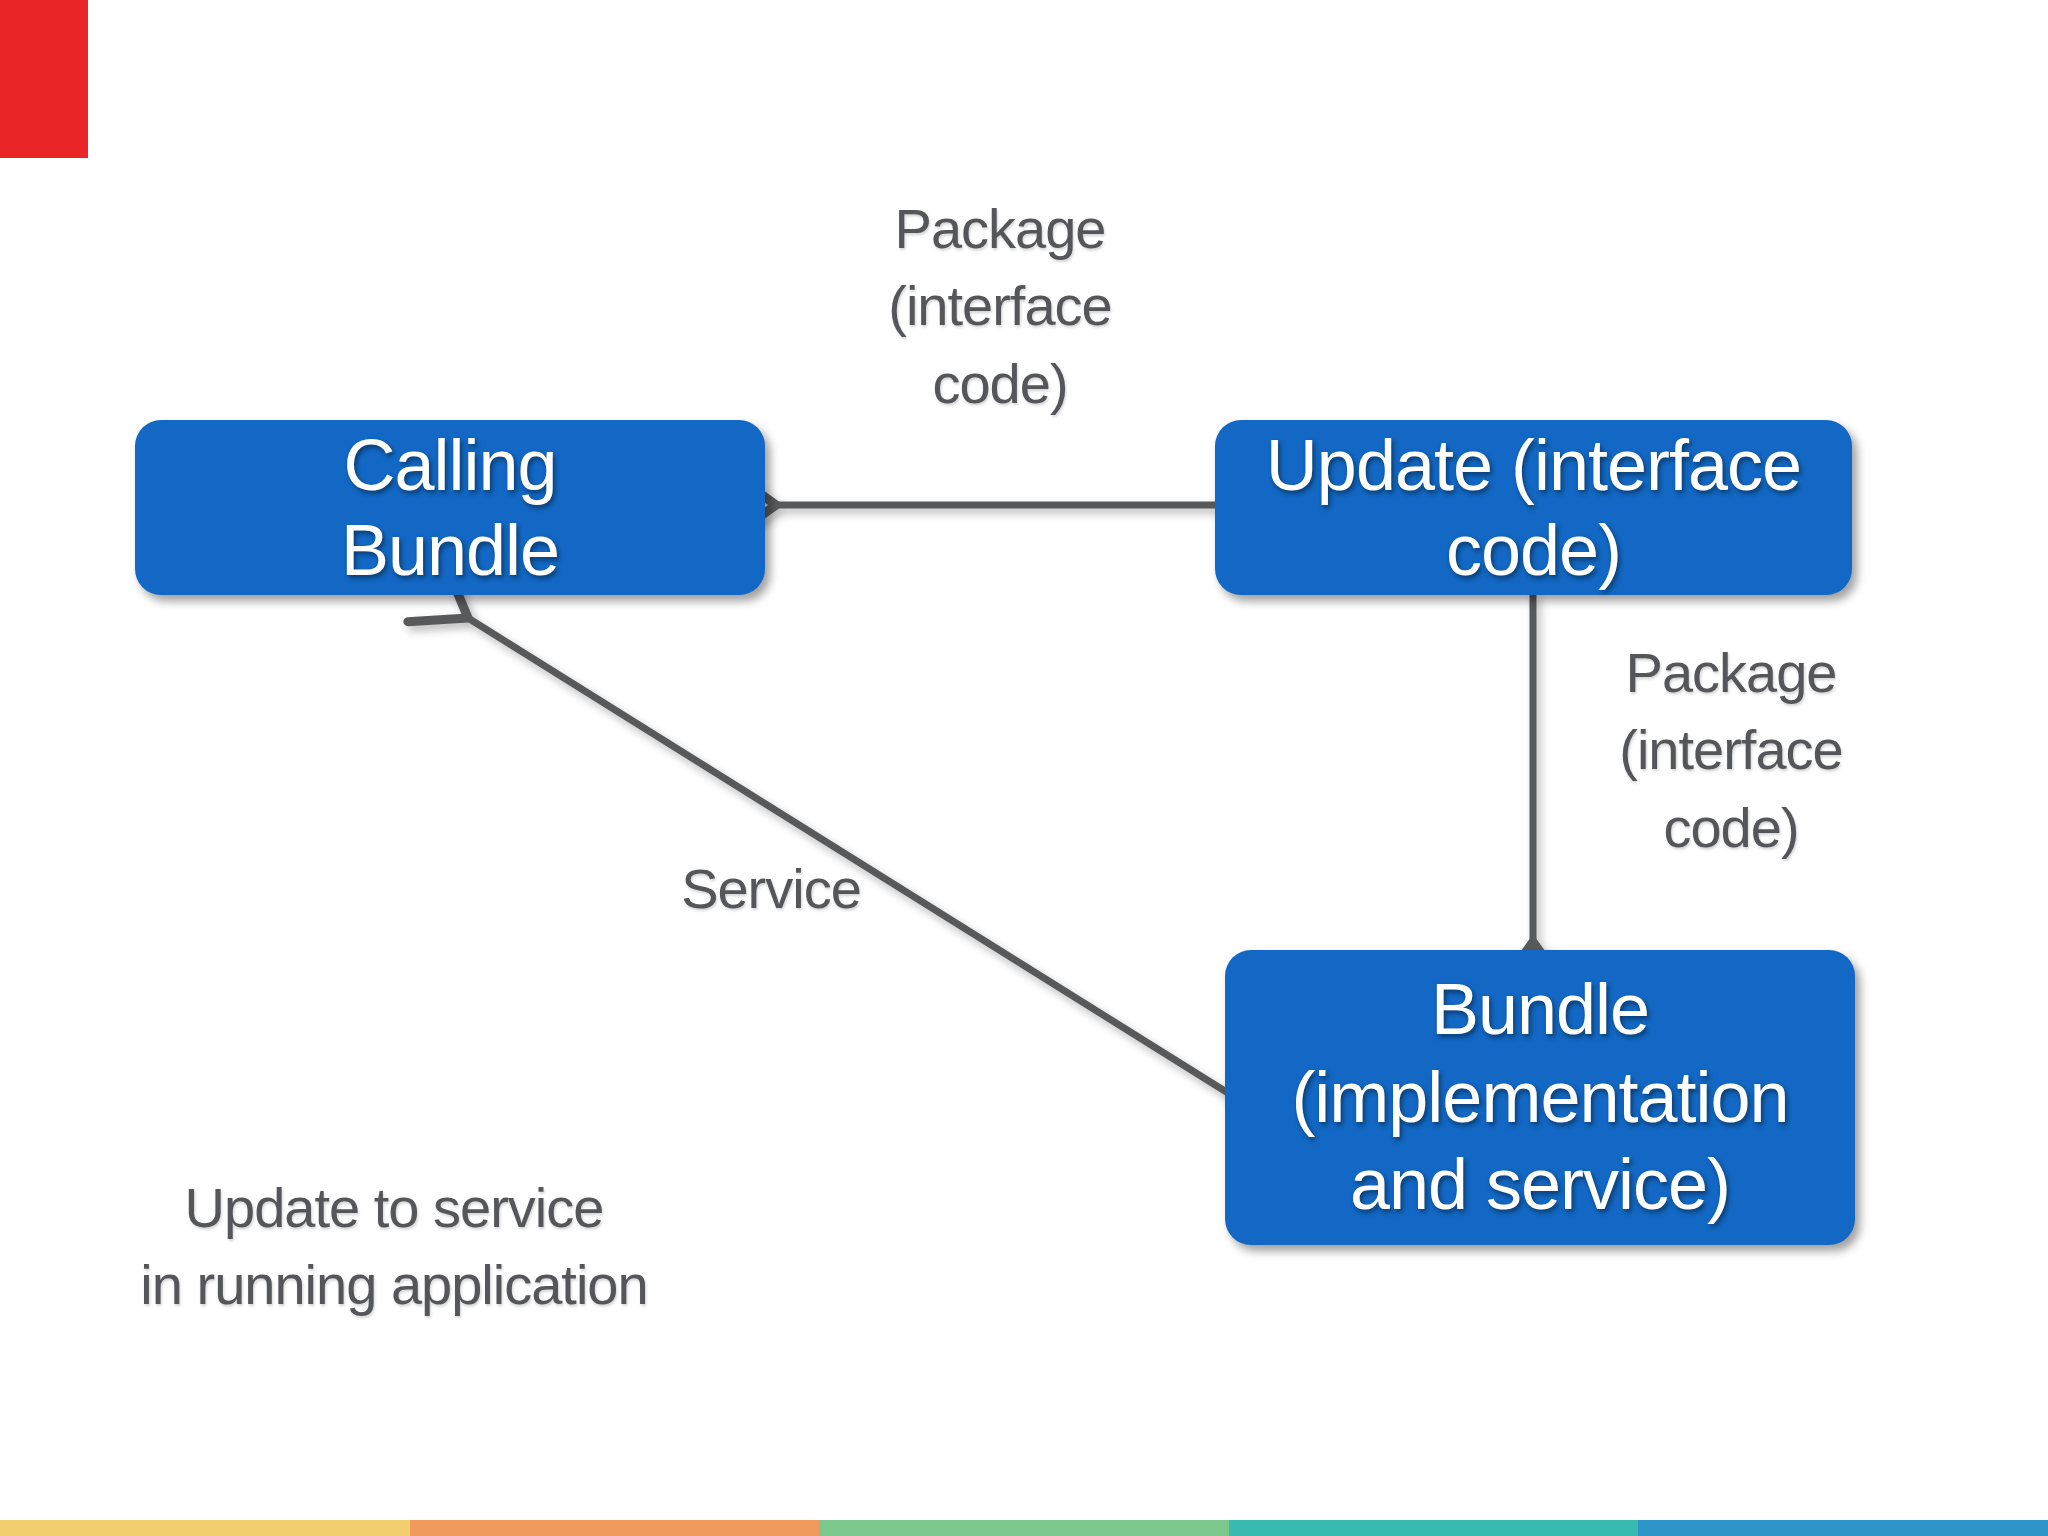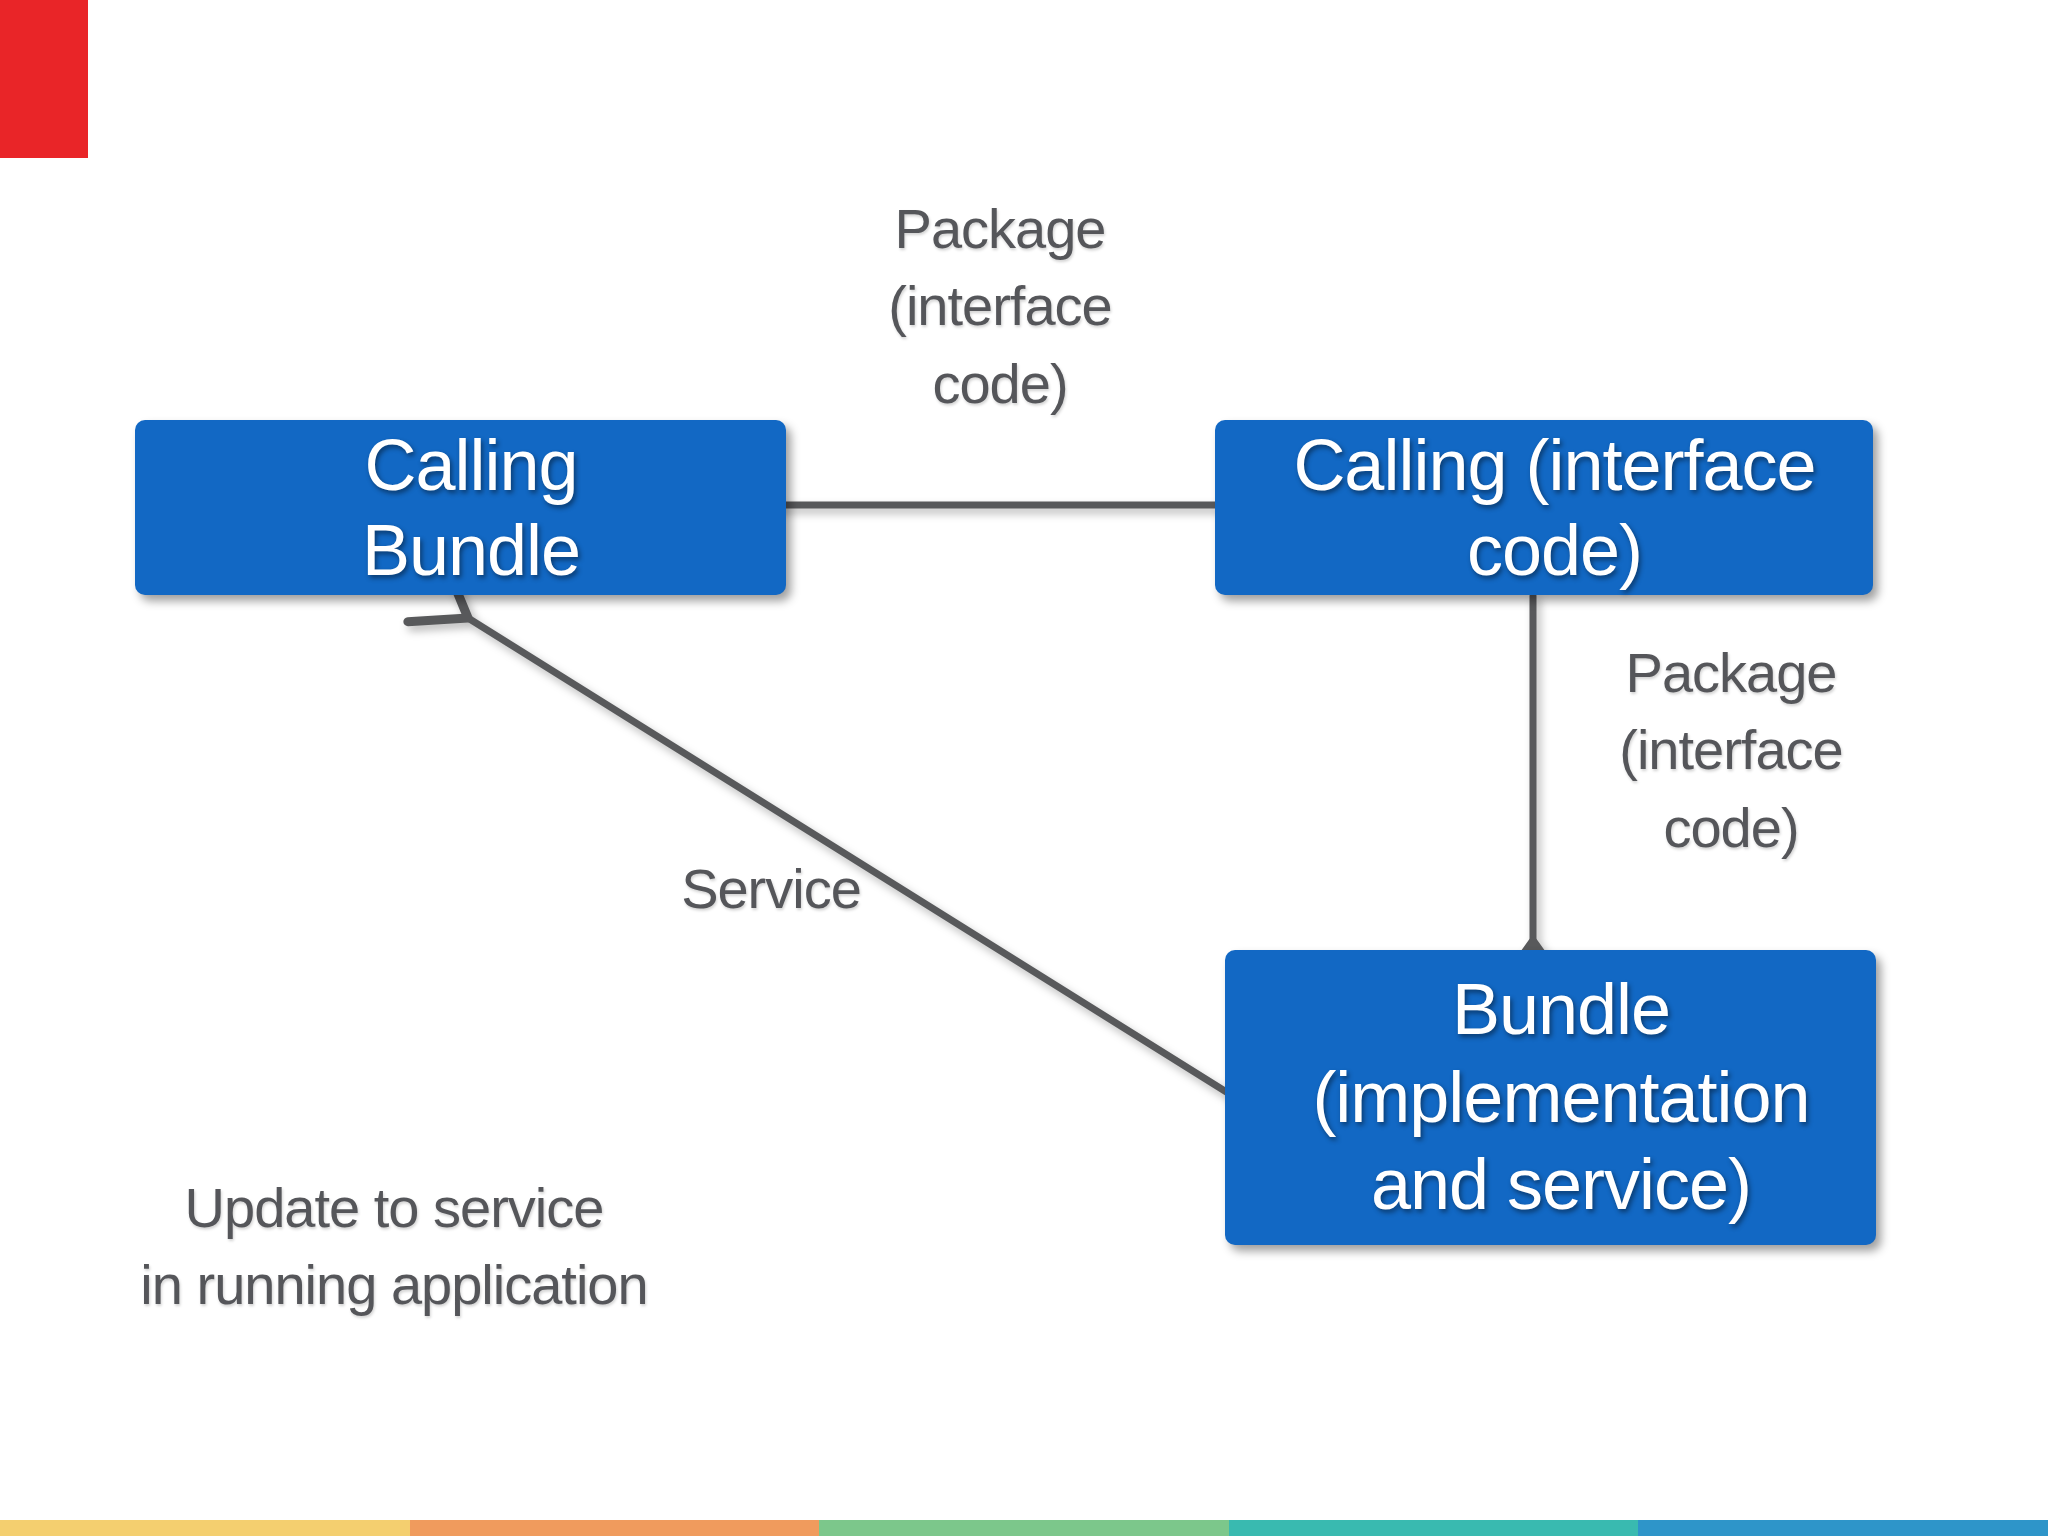--- a/index.html
+++ b/index.html
@@ -10,31 +10,30 @@
     overflow:hidden;
     font-family:"Liberation Sans", sans-serif;
   }
   .corner-marker{
     position:absolute;left:0;top:0;width:88px;height:158px;
     background:var(--marker-red,#e92528);
   }
   .node{
     position:absolute;
     background:var(--box-blue,#1268c4);
-    border-radius:10px;
+    border-radius:26px;
     box-shadow:5px 6px 10px rgba(0,0,0,0.38);
     display:flex;align-items:center;justify-content:center;
     text-align:center;
     color:#ffffff;
     font-size:72px;
     line-height:1.18;
     letter-spacing:-1px;
     white-space:pre-line;
     text-shadow:2px 3px 5px rgba(0,0,0,0.45);
-    padding-left:21px;
   }
   .node-calling{left:135px;top:420px;width:630px;height:175px;}
   .node-interface{left:1215px;top:420px;width:637px;height:175px;}
   .node-impl{left:1225px;top:950px;width:630px;height:295px;line-height:1.22;}
   .lbl{
     position:absolute;
     color:var(--text-grey,#55565a);
     font-size:56px;
     line-height:1.38;
     text-align:center;
@@ -70,21 +69,21 @@
         <path class="arrow-stroke" d="M10 1 L3 6 L10 11" fill="none" stroke-width="1.3" stroke-linecap="round" stroke-linejoin="round" stroke="#58595b"></path>
       </marker>
     </defs>
     <line class="arrow-stroke" x1="1215" y1="505" x2="776" y2="505" marker-end="url(#vhead)" stroke="#58595b"></line>
     <line class="arrow-stroke" x1="1533" y1="596" x2="1533" y2="942" marker-end="url(#vhead)" stroke="#58595b"></line>
     <line class="arrow-stroke" x1="1228" y1="1093" x2="468" y2="618" marker-end="url(#vhead)" stroke="#58595b"></line>
   </svg>
 
   <div class="node node-calling">Calling
 Bundle</div>
-  <div class="node node-interface">Calling (interface
+  <div class="node node-interface">Update (interface
 code)</div>
   <div class="node node-impl">Bundle
 (implementation
 and service)</div>
 
   <div class="lbl lbl-top">Package
 (interface
 code)</div>
   <div class="lbl lbl-right">Package
 (interface

